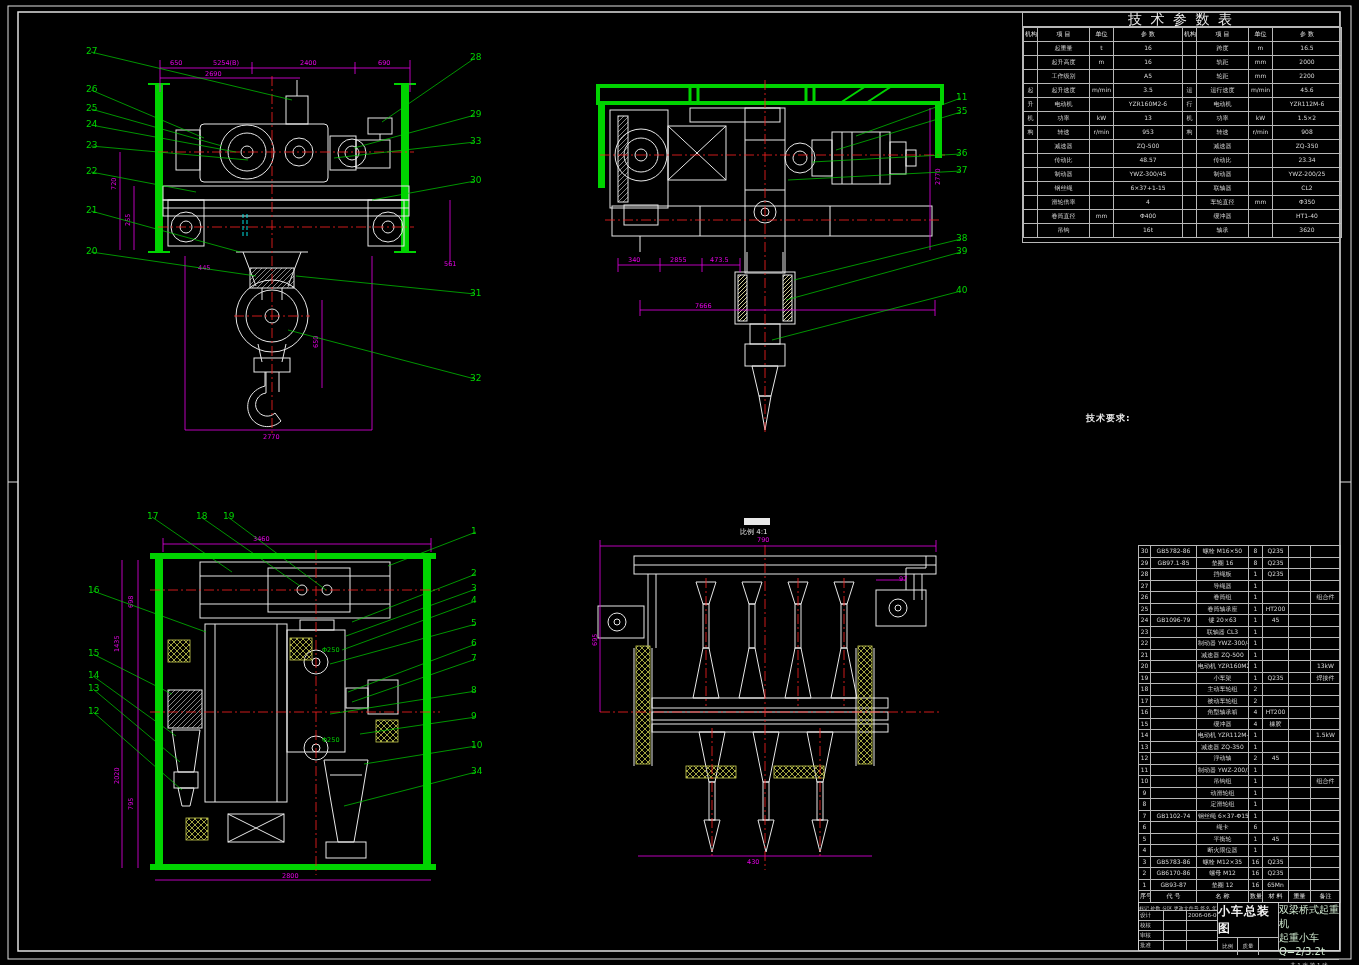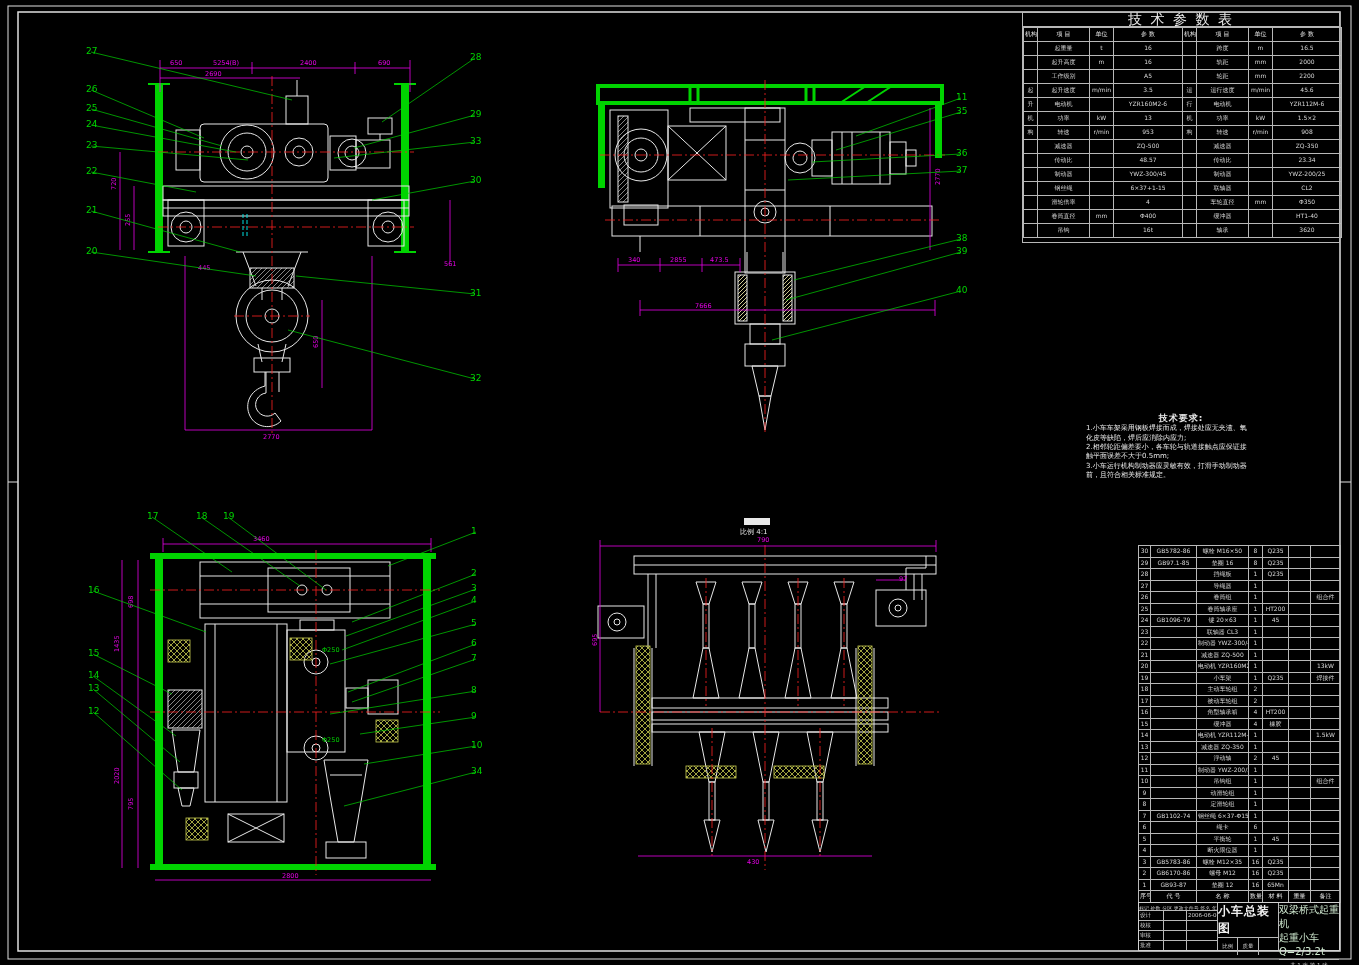--- a/index.html
+++ b/index.html
@@ -9,21 +9,21 @@
   .overlay{position:absolute;color:#d8d8d8;}
   table{border-collapse:collapse;table-layout:fixed;width:100%;}
   td{border:1px solid #b8b8b8;color:#d8d8d8;font-size:6px;line-height:1.05;
      padding:0 1px;overflow:hidden;white-space:nowrap;text-align:center;}
   #params td{height:13px;}
   #bom-table td{height:10.5px;}
   td.hdr{color:#e8e8e8;}
   .pt-title{height:13px;text-align:center;color:#e8e8e8;font-size:14px;letter-spacing:2px;
             border-bottom:1px solid #b8b8b8;line-height:13px;}
   .notes{font-size:7px;color:#e8e8e8;line-height:1.35;}
-  .notes .nt{font-size:9px;font-weight:bold;text-align:center;margin-bottom:0;letter-spacing:1px;}
+  .notes .nt{font-size:9px;font-weight:bold;text-align:left;margin-bottom:12px;letter-spacing:1px;}
   .titleblock{border:1.5px solid #d0d0d0;display:flex;font-size:6px;}
   .tb-left{width:78px;border-right:1px solid #b8b8b8;display:flex;flex-direction:column;}
   .tb-rev{height:10px;border-bottom:1px solid #b8b8b8;font-size:5px;line-height:10px;
           white-space:nowrap;overflow:hidden;color:#c8c8c8;text-align:center;}
   .tb-row{flex:1;display:flex;border-bottom:1px solid #b8b8b8;}
   .tb-row:last-child{border-bottom:none;}
   .tb-row span{display:block;border-right:1px solid #b8b8b8;line-height:9px;height:100%;
                overflow:hidden;white-space:nowrap;font-size:5.5px;color:#d0d0d0;padding:0 1px;}
   .tb-row span:nth-child(1){width:22px;}
   .tb-row span:nth-child(2){width:20px;}
@@ -610,28 +610,20 @@
             <td>轴承</td>
             <td></td>
             <td>3620</td>
           </tr>
         </tbody>
   </table>
 </div>
 
 <div class="overlay notes" style="left:1086px;top:412px;width:190px;">
   <div class="nt">技术要求:</div>
-  <div id="notes-lines">
-        <div>1.小车车架采用钢板焊接而成，焊接处应无夹渣、氧</div>
-        <div>化皮等缺陷，焊后应消除内应力;</div>
-        <div>2.相邻轮距偏差要小，各车轮与轨道接触点应保证接</div>
-        <div>触平面误差不大于0.5mm;</div>
-        <div>3.小车运行机构制动器应灵敏有效，打滑手动制动器</div>
-        <div>前，且符合相关标准规定。</div>
-      </div>
 </div>
 
 <div class="overlay" style="left:1138px;top:545px;width:202px;">
   <table id="bom-table">
     <colgroup>
           <col style="width:12px">
           <col style="width:46px">
           <col style="width:52px">
           <col style="width:14px">
               <col style="width:26px">

